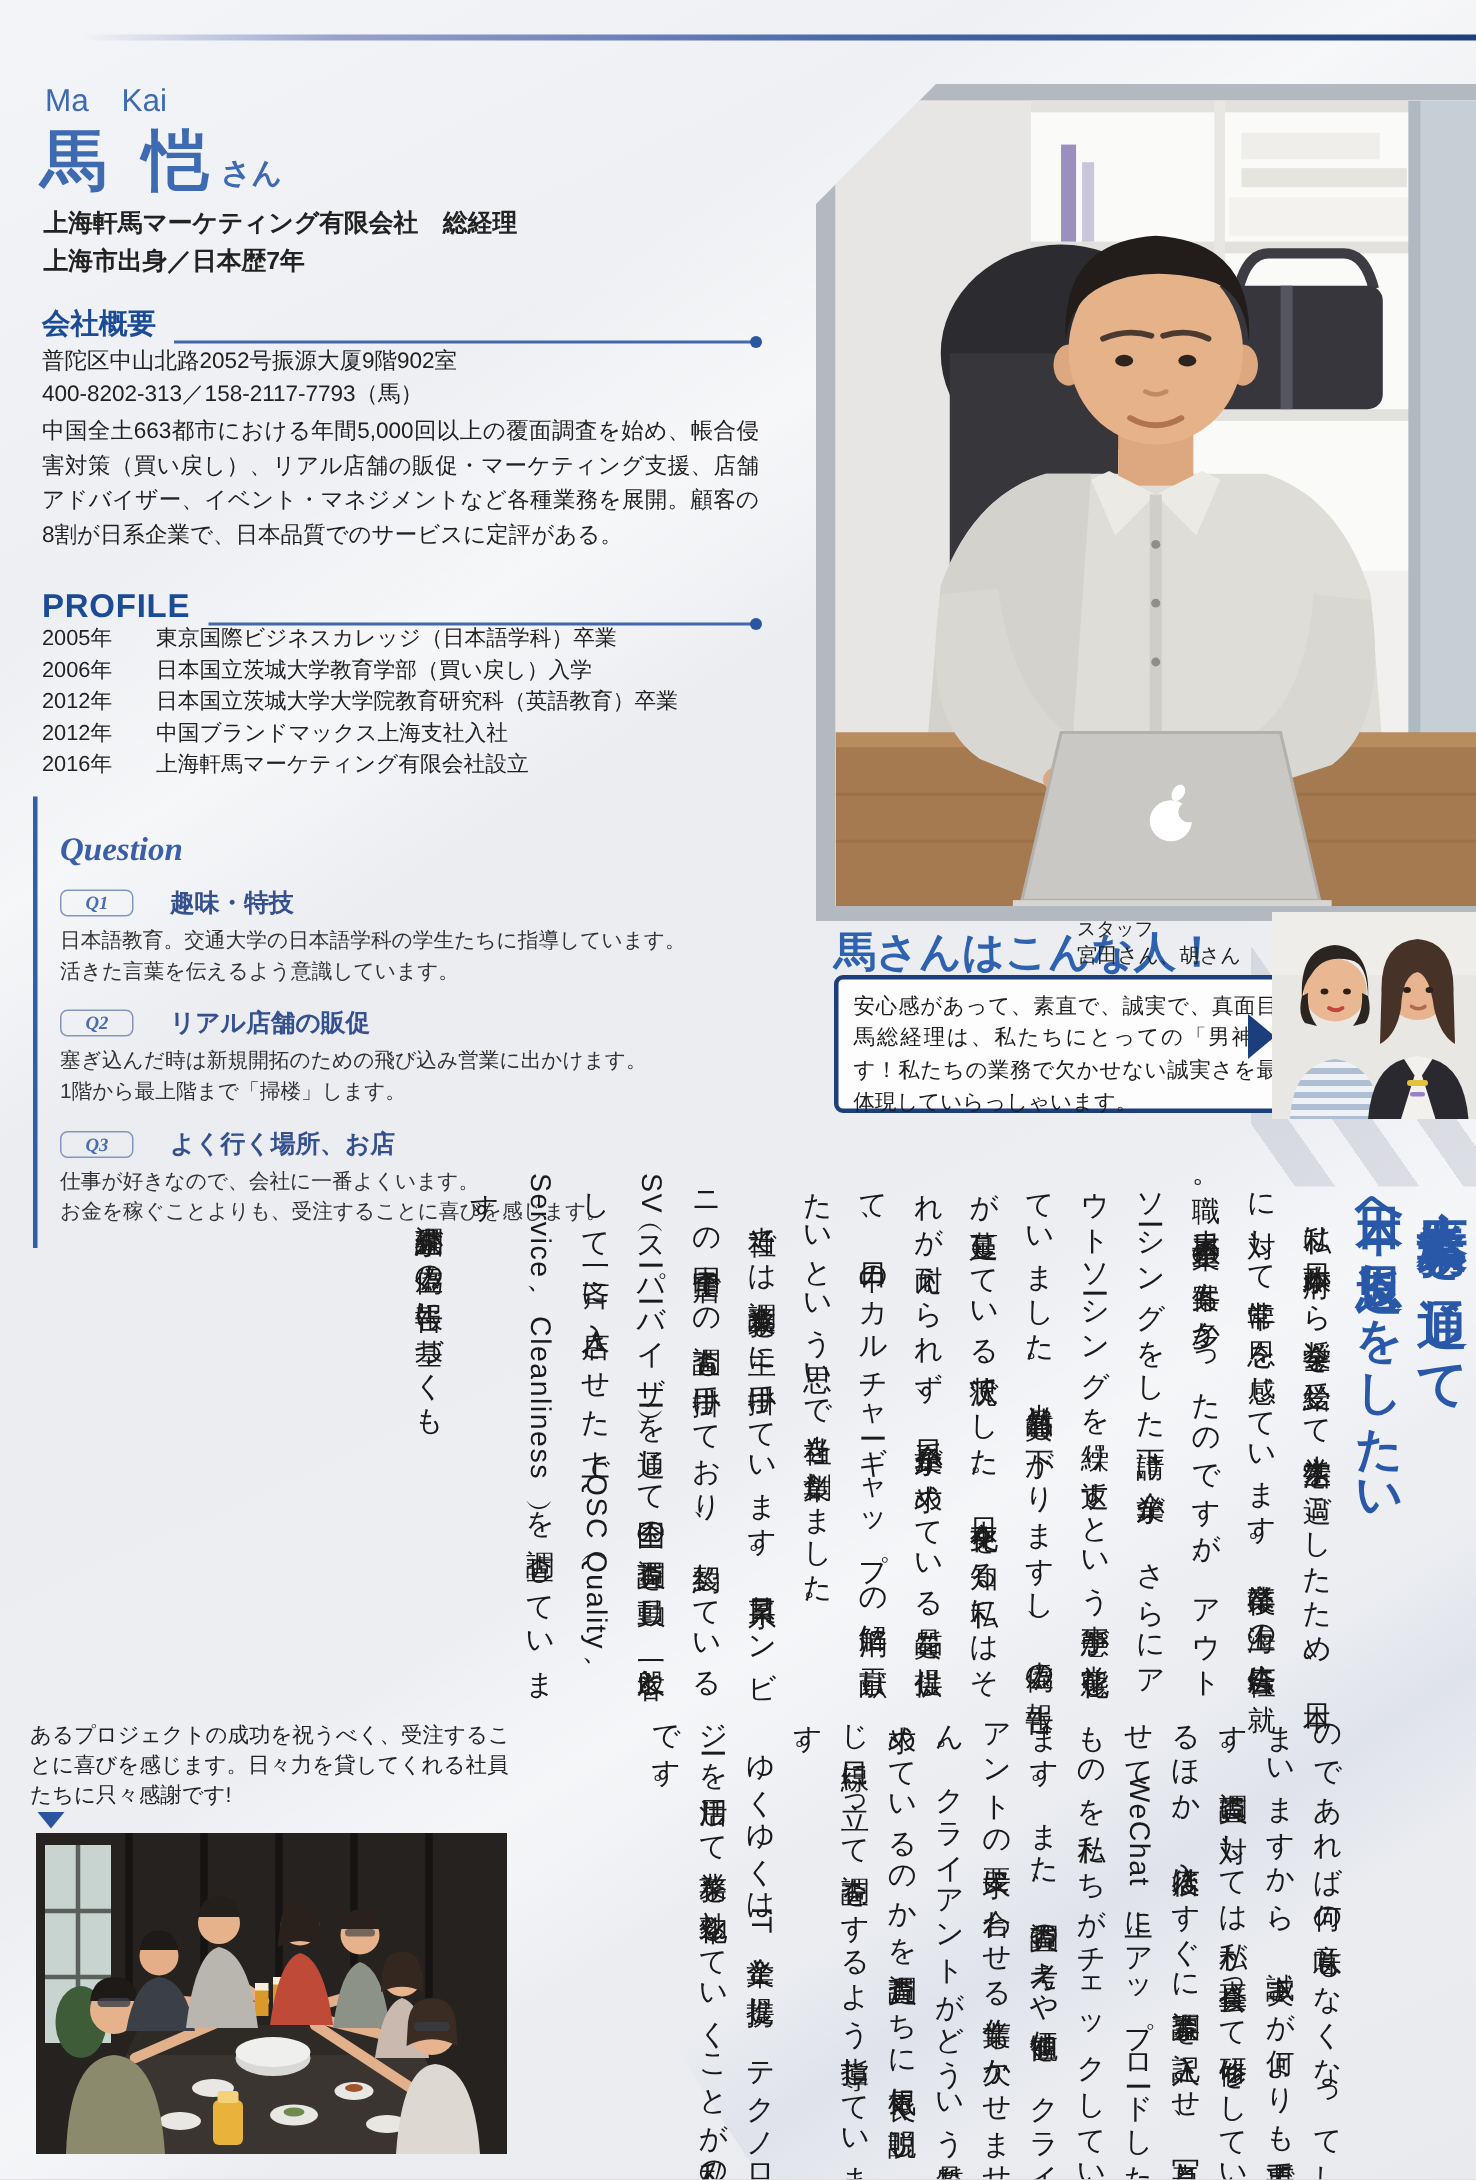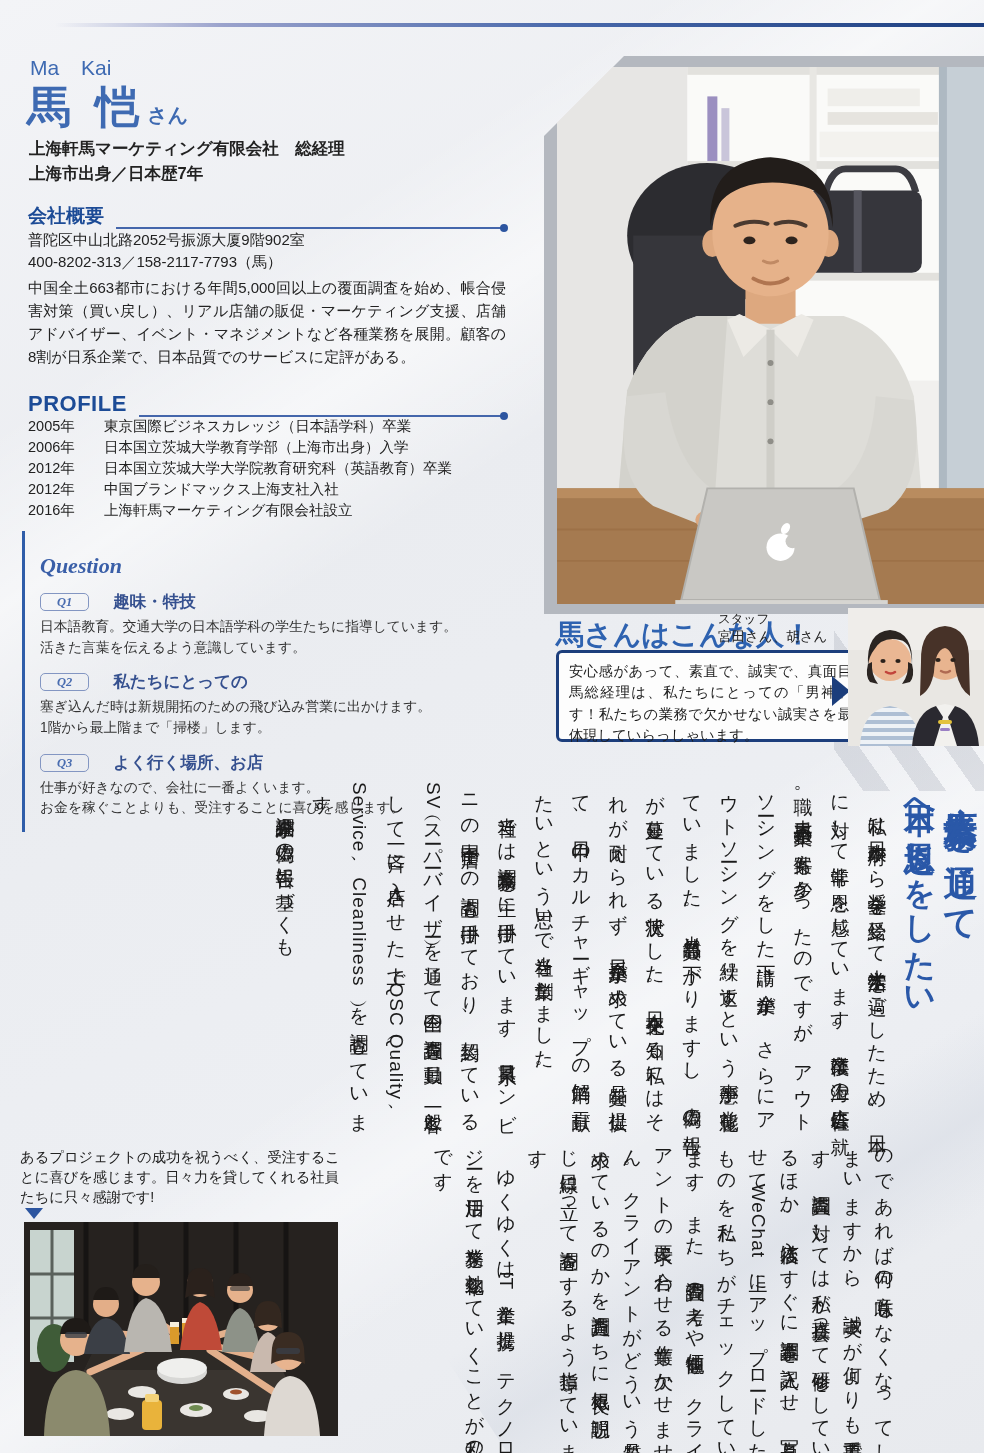--- a/index.html
+++ b/index.html
@@ -119,21 +119,21 @@
         <i></i>
       </span>
   </div>
   <div class="profile-list">
     <div class="profile-row">
       <span class="y">2005年</span>
       <span class="e">東京国際ビジネスカレッジ（日本語学科）卒業</span>
     </div>
     <div class="profile-row">
       <span class="y">2006年</span>
-      <span class="e">日本国立茨城大学教育学部（上海市出身）入学</span>
+      <span class="e">日本国立茨城大学教育学部（買い戻し）入学</span>
     </div>
     <div class="profile-row">
       <span class="y">2012年</span>
       <span class="e">日本国立茨城大学大学院教育研究科（英語教育）卒業</span>
     </div>
     <div class="profile-row">
       <span class="y">2012年</span>
       <span class="e">中国ブランドマックス上海支社入社</span>
     </div>
     <div class="profile-row">
@@ -148,21 +148,21 @@
       <div class="q-head">
         <span class="q-badge">Q1</span>
         <span class="q-label">趣味・特技</span>
       </div>
       <p class="q-answer">日本語教育。交通大学の日本語学科の学生たちに指導しています。
 活きた言葉を伝えるよう意識しています。</p>
     </div>
     <div class="q-item">
       <div class="q-head">
         <span class="q-badge">Q2</span>
-        <span class="q-label">私たちにとっての</span>
+        <span class="q-label">リアル店舗の販促</span>
       </div>
       <p class="q-answer">塞ぎ込んだ時は新規開拓のための飛び込み営業に出かけます。
 1階から最上階まで「掃楼」します。</p>
     </div>
     <div class="q-item">
       <div class="q-head">
         <span class="q-badge">Q3</span>
         <span class="q-label">よく行く場所、お店</span>
       </div>
       <p class="q-answer">仕事が好きなので、会社に一番よくいます。

